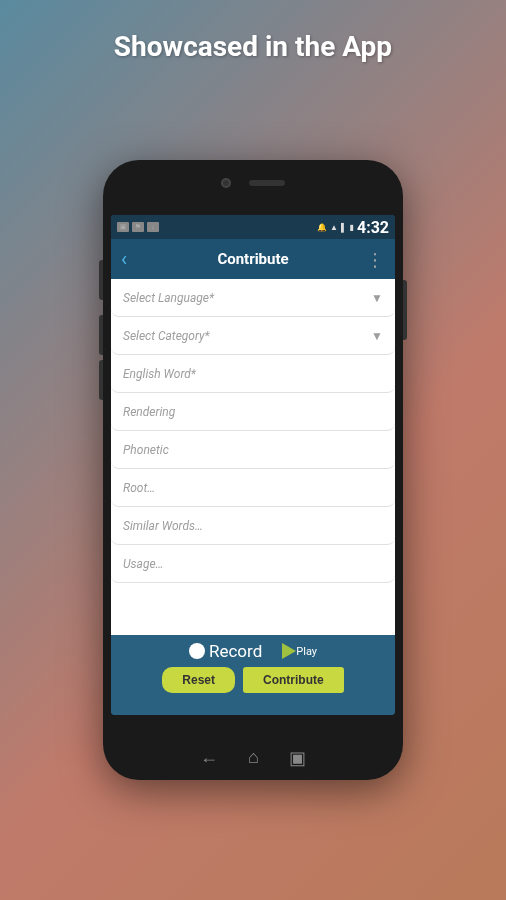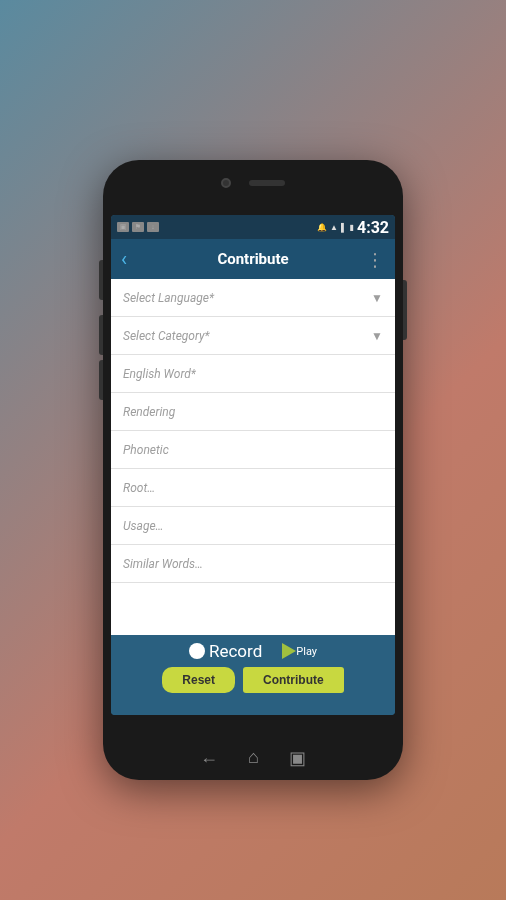--- a/index.html
+++ b/index.html
@@ -190,20 +190,21 @@
       background: white;
       overflow-y: auto;
       height: calc(100% - 24px - 40px - 80px);
     }
     .form-field {
       border-bottom: 1px solid #e0e0e0;
       padding: 10px 12px;
       min-height: 38px;
       display: flex;
       align-items: center;
+      border-radius: 8px;
     }
     .form-field-text {
       color: #9e9e9e;
       font-size: 12px;
       font-style: italic;
     }
     .form-field-select {
       display: flex;
       justify-content: space-between;
       align-items: center;
@@ -277,20 +278,21 @@
       padding: 6px 20px;
       font-size: 12px;
       font-weight: bold;
       cursor: pointer;
     }
   </style>
 </head>
 <body>
 
 <div class="top-text">
+  <div>Showcased in the App</div>
 </div>
 
 <div class="phone-container">
   <div class="phone-shell">
 
     <div class="phone-top">
       <div class="camera"></div>
       <div class="speaker"></div>
     </div>
 
@@ -339,25 +341,25 @@
 
         <div class="form-field">
           <span class="form-field-text">Phonetic</span>
         </div>
 
         <div class="form-field">
           <span class="form-field-text">Root…</span>
         </div>
 
         <div class="form-field">
+          <span class="form-field-text">Similar Words…</span>
+        </div>
+
+        <div class="form-field">
           <span class="form-field-text">Usage…</span>
-        </div>
-
-        <div class="form-field">
-          <span class="form-field-text">Similar Words…</span>
         </div>
 
 
       </div>
 
       <div class="bottom-controls">
         <div class="record-play-row">
           <div class="record-btn">
             <div class="record-circle"></div>
             <span>Record</span>

